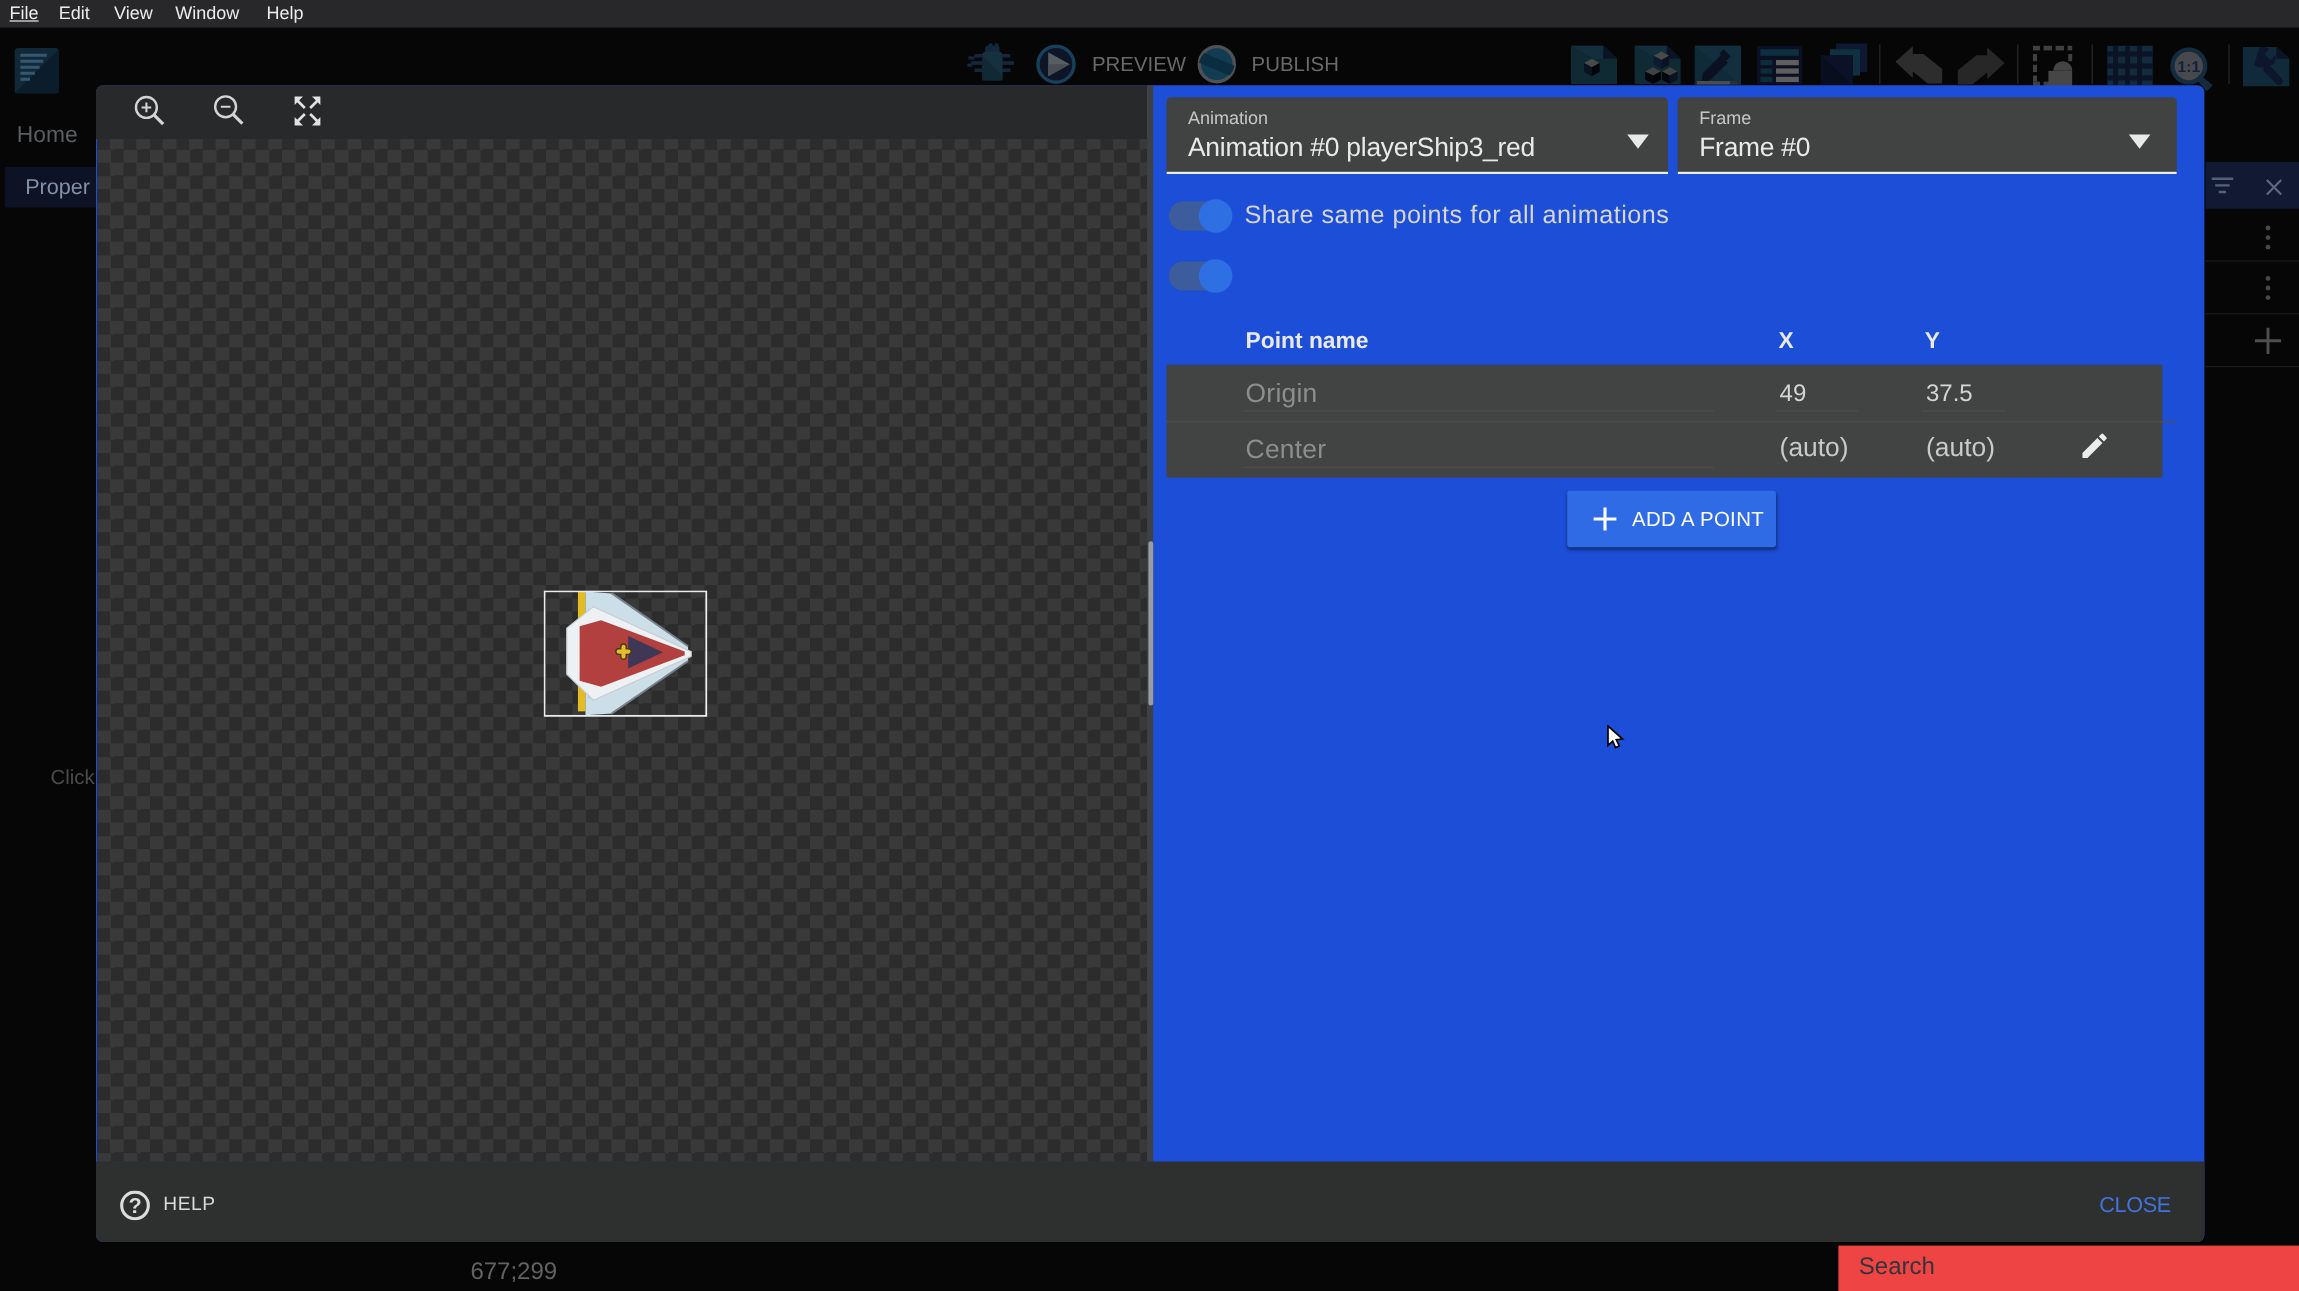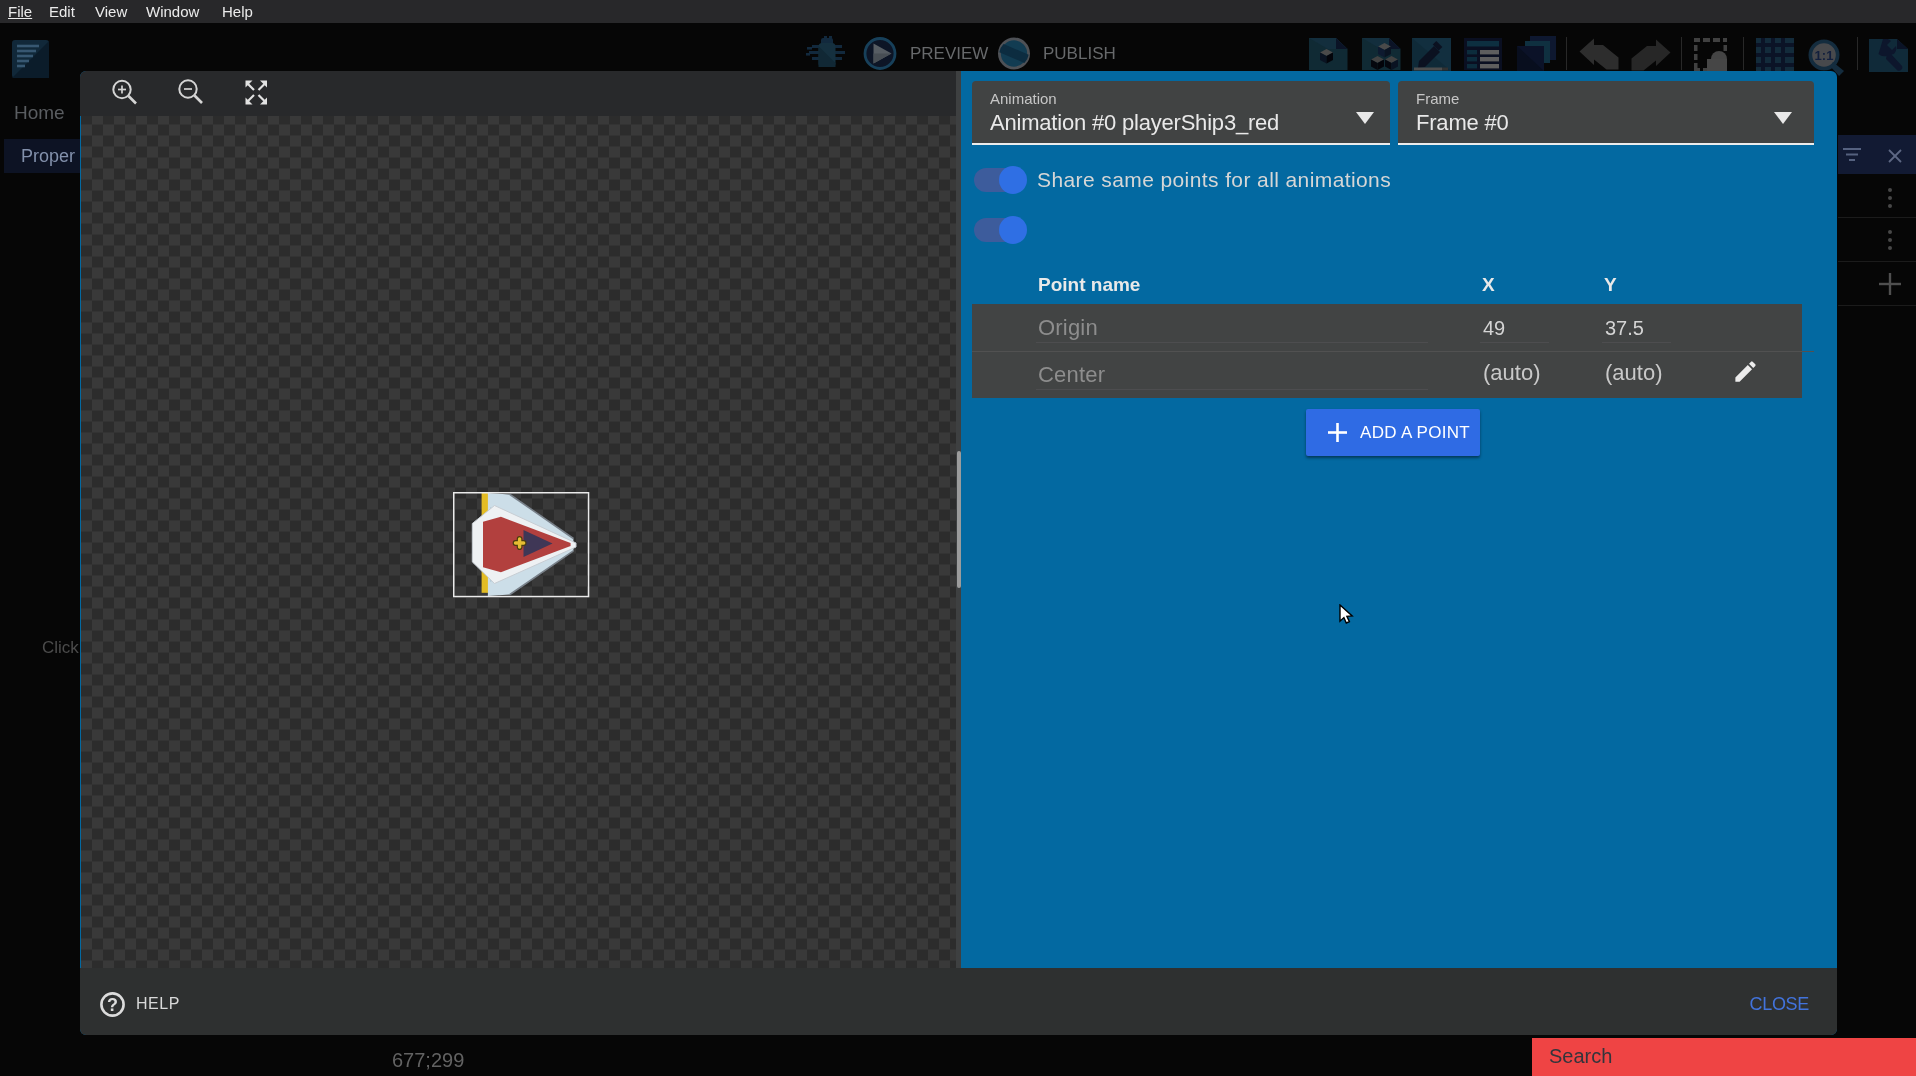--- a/index.html
+++ b/index.html
@@ -12,21 +12,21 @@
 
   
   .dimtext { position:absolute; color:#5a5d61; font-size:17px; }
   #propbar { position:absolute; left:4px; top:139px; width:76px; height:34px; background:#0d1324; overflow:hidden; }
   #propbar span { position:absolute; left:17px; top:7px; font-size:18px; color:#8290ab; }
   #searchbox { position:absolute; left:1532px; top:1038px; width:384px; height:38px; background:#ef4444; }
   #searchbox span { position:absolute; left:17px; top:7px; font-size:20px; color:#33353c; }
   #statuscoord { position:absolute; left:392px; top:1049px; font-size:20px; color:#626262;text-align:center; }
 
   
-  #dialog { position:absolute; left:80px; top:71px; width:1757px; height:964px; background:#0369a1; border-radius:6px; }
+  #dialog { position:absolute; left:80px; top:71px; width:1757px; height:964px; background:#1d4ed8; border-radius:6px; }
   #edtoolbar { position:absolute; left:0; top:0; width:876px; height:45px; background:#28292b; border-radius:6px 0 0 0; }
   #canvas { position:absolute; left:1px; top:45px; width:875px; height:852px;
      background-color:#2c2c2c;
      background-image:repeating-conic-gradient(#393939 0% 25%, #2c2c2c 0% 50%);
      background-size:22px 22px; background-position:0px -2.5px; }
   #sbtrack { position:absolute; left:876px; top:0px; width:5px; height:897px; background:#3e4041; }
   #sbthumb { position:absolute; left:876.5px; top:380px; width:4px; height:137px; background:#9c9c9c; border-radius:2px; }
 
   
   .ddbox { position:absolute; top:10px; height:64px; background:#414343; border-radius:4px 4px 0 0; border-bottom:2px solid #ececec; }

